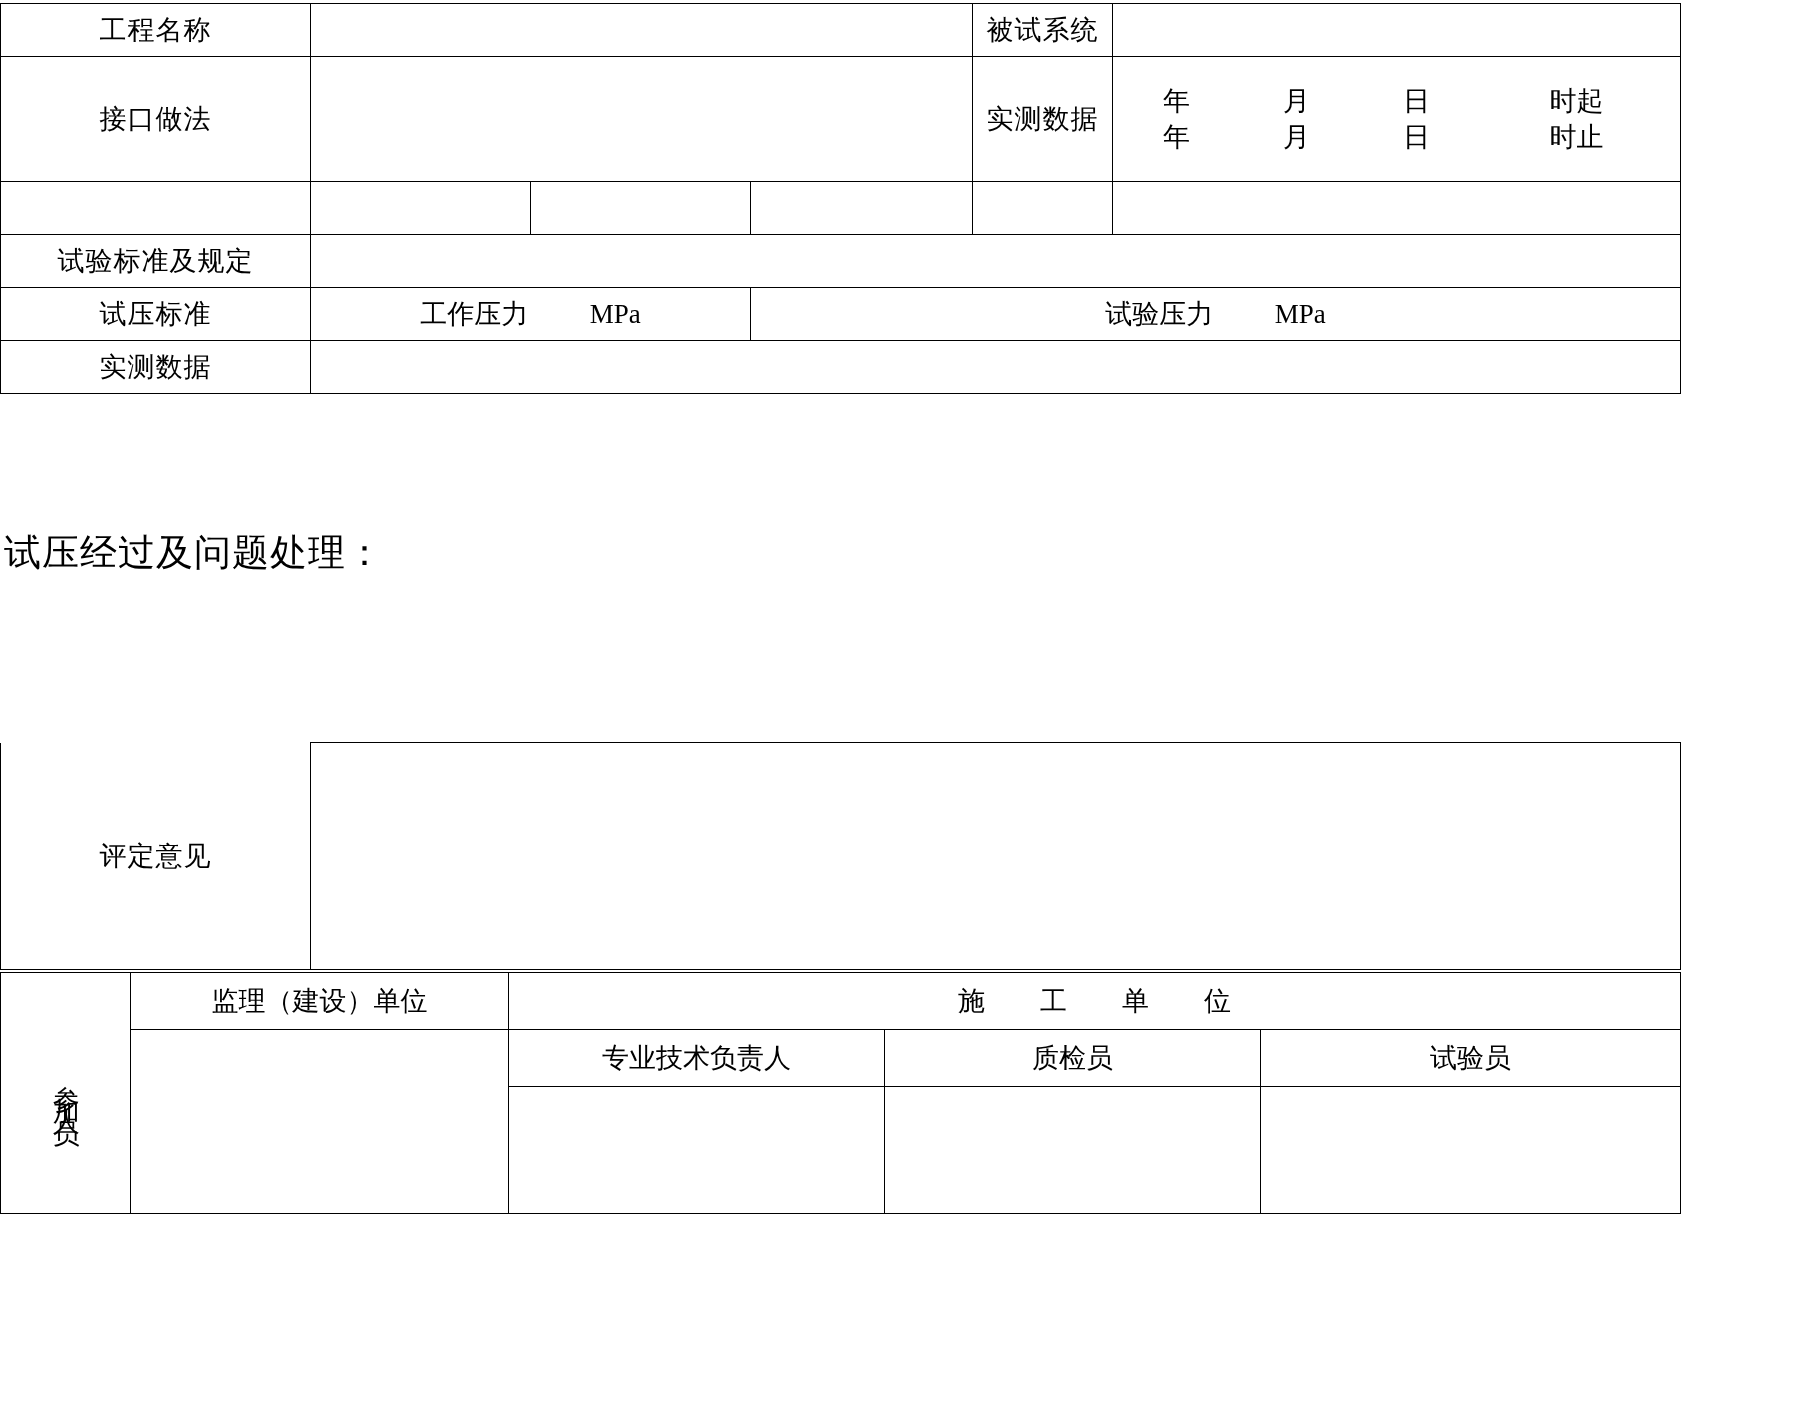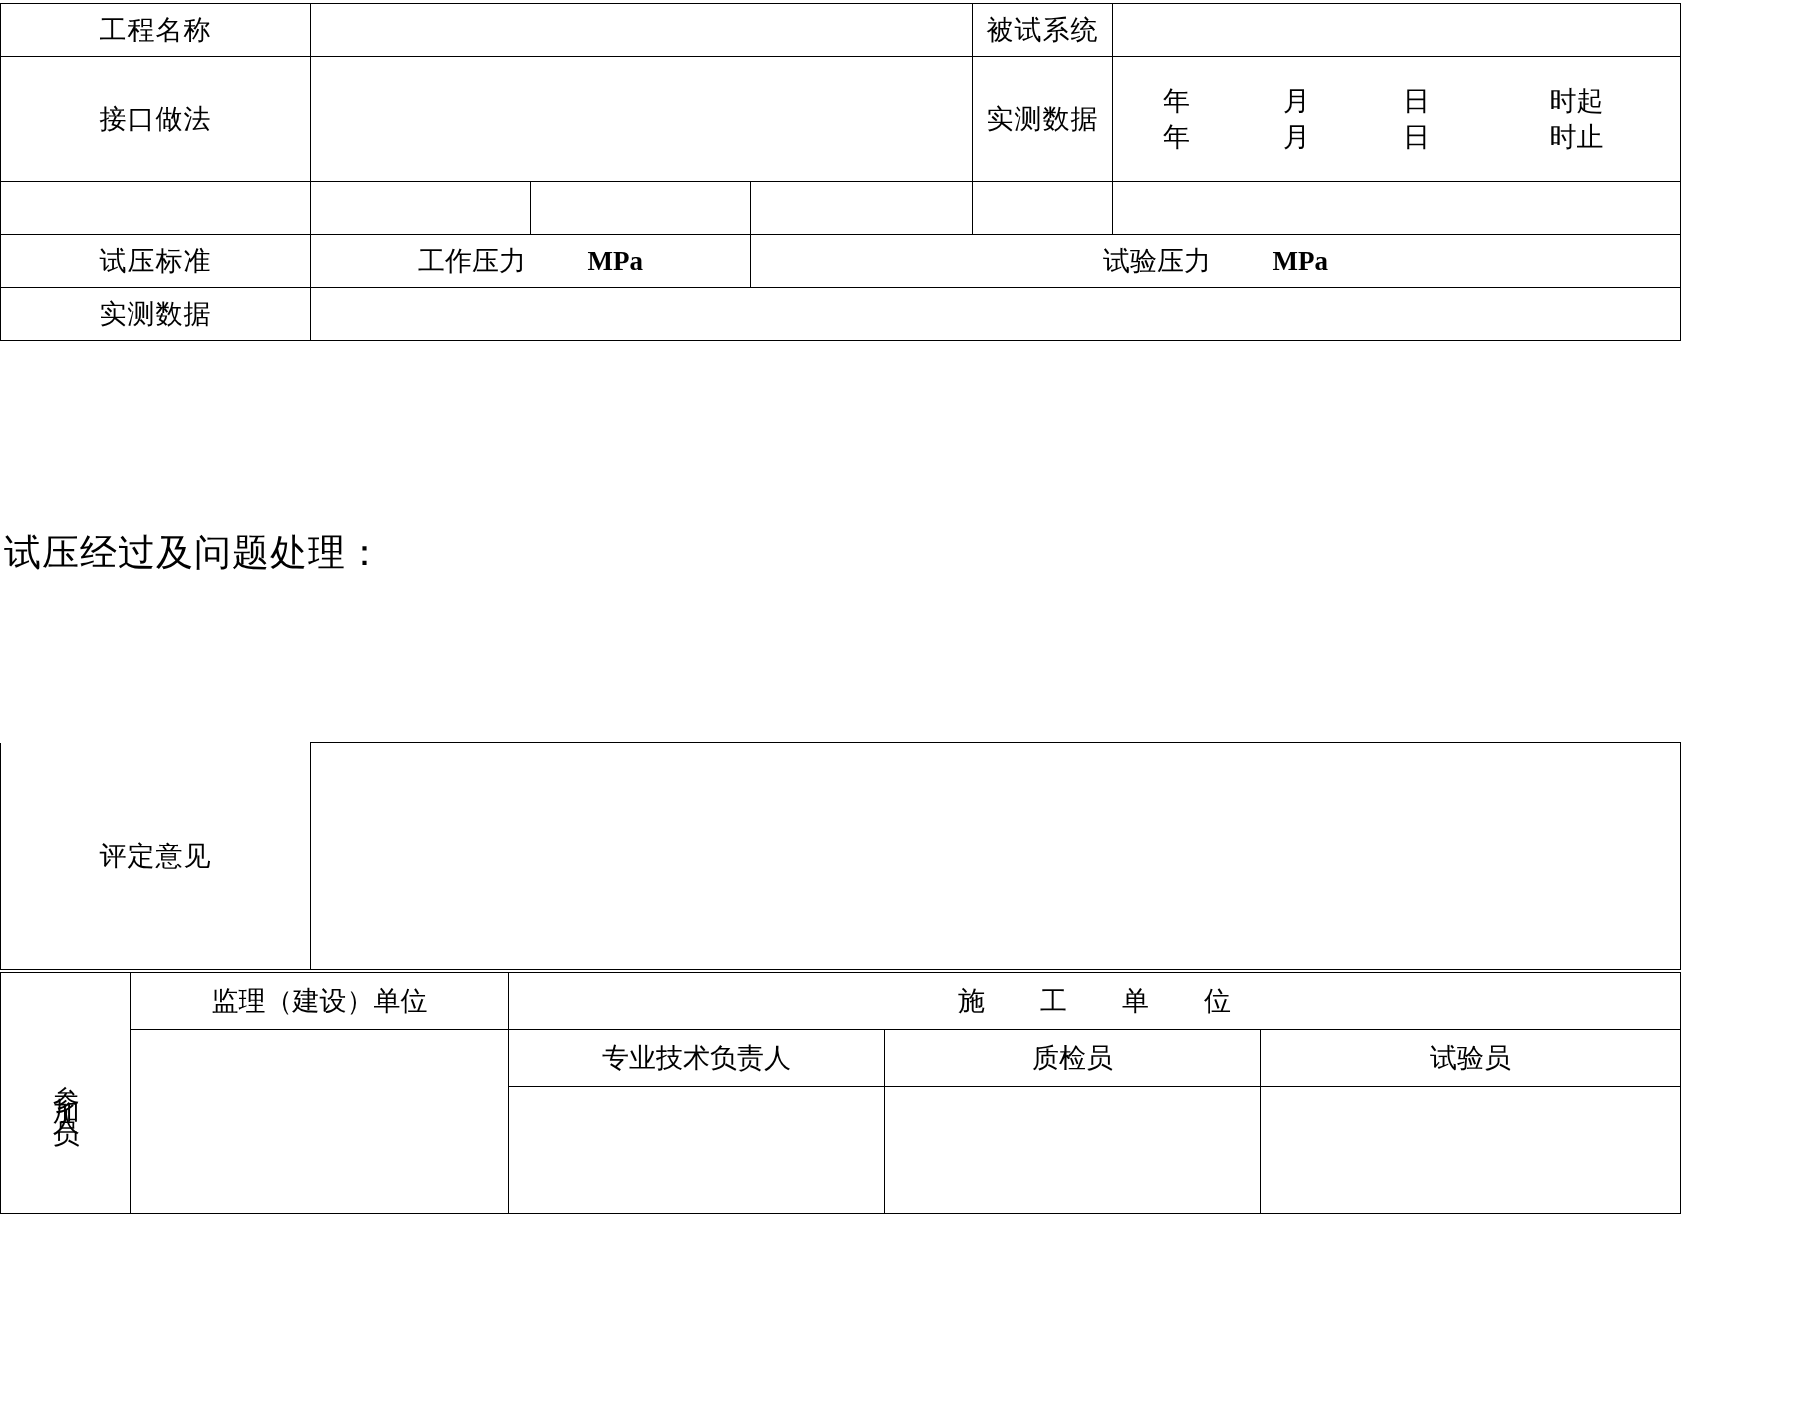--- a/index.html
+++ b/index.html
@@ -52,21 +52,21 @@
     line-height: 1.85;
     letter-spacing: 0px;
     margin-top: 40px;
   }
   .dateline span { display: inline-block; }
   .d1 { width: 120px; }
   .d2 { width: 120px; }
   .d3 { width: 200px; }
 
   .midtext { font-size: 27px; }
-  .mpa { font-family: "Liberation Serif", serif; font-weight: bold; }
+  .mpa { font-family: "Liberation Serif", serif; font-weight: normal; }
 
   .note {
     position: absolute;
     left: 4px;
     top: 528px;
     font-size: 37px;
     letter-spacing: 1px;
   }
 
   .t2 {
@@ -137,20 +137,24 @@
 
       <tr>
         <td></td>
         <td></td>
         <td></td>
         <td></td>
         <td></td>
         <td></td>
       </tr>
 
+      <tr>
+        <td class="lbl">试验标准及规定</td>
+        <td colspan="5"></td>
+      </tr>
 
 
       <tr>
         <td class="lbl">试压标准</td>
         <td colspan="2" class="midtext">
           <span>工作压力</span>
           <span style="display:inline-block;width:48px"></span>
           <span class="mpa">MPa</span>
         </td>
         <td colspan="3" class="midtext">

